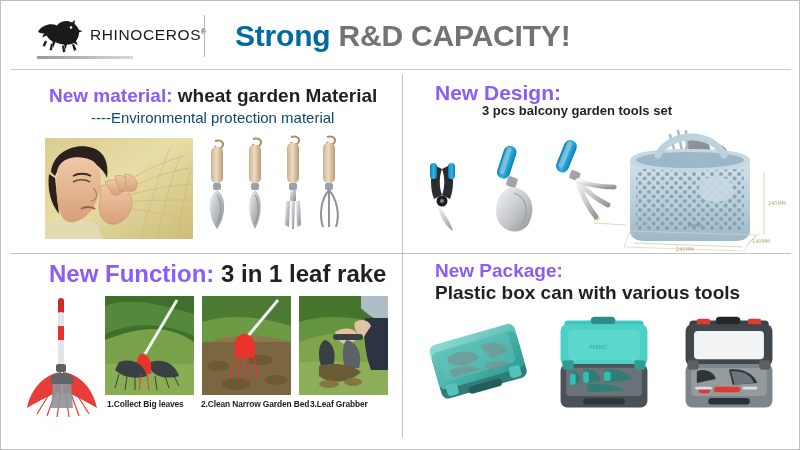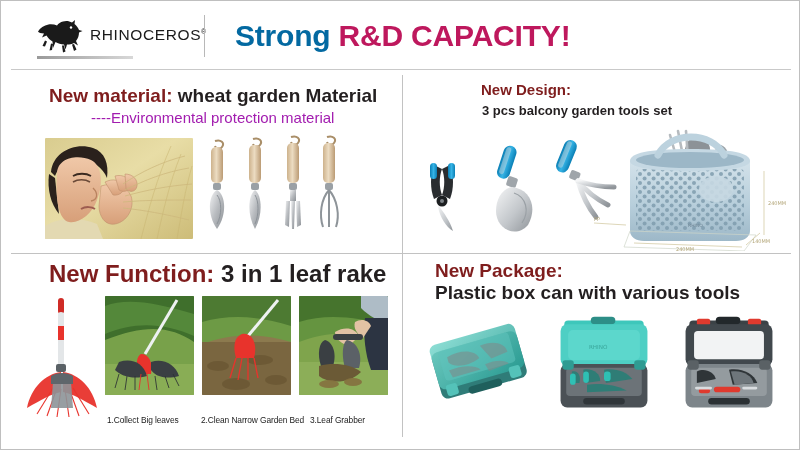--- a/index.html
+++ b/index.html
@@ -41,21 +41,21 @@
   .header-sep {
     position: absolute; left: 203px; top: 14px;
     width: 1px; height: 42px; background: #b8b8b8;
   }
   .title {
     position: absolute; left: 234px; top: 17px;
     font-size: 30px; font-weight: bold; letter-spacing: -0.2px;
     white-space: nowrap; line-height: 36px;
   }
   .title .t-black { color: #0369a1; }
-  .title .t-red { color: #be185d; }
+  .title .t-red { color: #737373; }
 
   .header-rule {
     position: absolute; left: 10px; top: 68px;
     width: 780px; height: 1px; background: #c9c9c9;
   }
 
   
   .v-divider {
     position: absolute; left: 401px; top: 74px;
     width: 1px; height: 362px; background: #c2c2c2;
@@ -66,48 +66,48 @@
   }
 
   
   .quad { position: absolute; }
   .q-tl { left: 0;   top: 74px;  width: 401px; height: 178px; }
   .q-tr { left: 401px; top: 74px;  width: 399px; height: 178px; }
   .q-bl { left: 0;   top: 253px; width: 401px; height: 183px; }
   .q-br { left: 401px; top: 253px; width: 477px; height: 183px; }
 
   .heading { white-space: nowrap; }
-  .h-red   { color: #7f1d1d; font-weight: bold; }
+  .h-red   { color: #8b5cf6; font-weight: bold; }
   .h-black { color: #231f20; font-weight: bold; }
 
   .q-tl .heading      { position: absolute; left: 48px; top: 10px; font-size: 19px; }
-  .q-tl .subheading   { position: absolute; left: 90px; top: 34px; font-size: 15px; color: #a21caf; white-space: nowrap; }
-  .q-tr .heading-l1   { position: absolute; left: 33px; top: 6px;  font-size: 15px; margin-left: 46px; }
+  .q-tl .subheading   { position: absolute; left: 90px; top: 34px; font-size: 15px; color: #0c4a6e; white-space: nowrap; }
+  .q-tr .heading-l1   { position: absolute; left: 33px; top: 6px;  font-size: 21px; }
   .q-tr .heading-l2   { position: absolute; left: 33px; top: 28px; font-size: 13px; margin-left: 47px; }
   .q-bl .heading      { position: absolute; left: 48px; top: 6px;  font-size: 24px; }
   .q-br .heading-l1   { position: absolute; left: 33px; top: 6px;  font-size: 19px; }
   .q-br .heading-l2   { position: absolute; left: 33px; top: 28px; font-size: 19px; text-align: center; }
 
   
   .art { position: absolute; }
 
   .wheat-photo {
     left: 44px; top: 63px; width: 148px; height: 101px;
     border-radius: 1px; overflow: hidden;
   }
   .tools-row { left: 200px; top: 58px; width: 150px; height: 110px; }
 
   .design-art { left: 10px; top: 52px; width: 385px; height: 124px; }
   .rake-art   { left: 22px; top: 42px; width: 78px; height: 122px; }
   .use-photos { left: 104px; top: 42px; width: 285px; height: 122px; display: flex; gap: 8px; }
   .use-cell   { width: 89px; }
   .use-img    { width: 89px; height: 99px; overflow: hidden; border-radius: 1px; }
   .use-cap {
-    font-size: 8.4px; font-weight: normal; color: #1c1c1c;
-    margin-top: 20px; text-align: center; white-space: nowrap;
+    font-size: 8.4px; font-weight: bold; color: #1c1c1c;
+    margin-top: 4px; text-align: center; white-space: nowrap;
     letter-spacing: -0.1px;
   }
   .use-cap.c1 { text-align: left;  margin-left: 2px; }
   .use-cap.c2 { text-align: left;  margin-left: -1px; }
   .use-cap.c3 { text-align: left;  margin-left: 11px; }
 
   .package-art { left: 14px; top: 52px; width: 375px; height: 120px; display: flex; align-items: center; justify-content: space-around; }
 </style>
 </head>
 <body>

